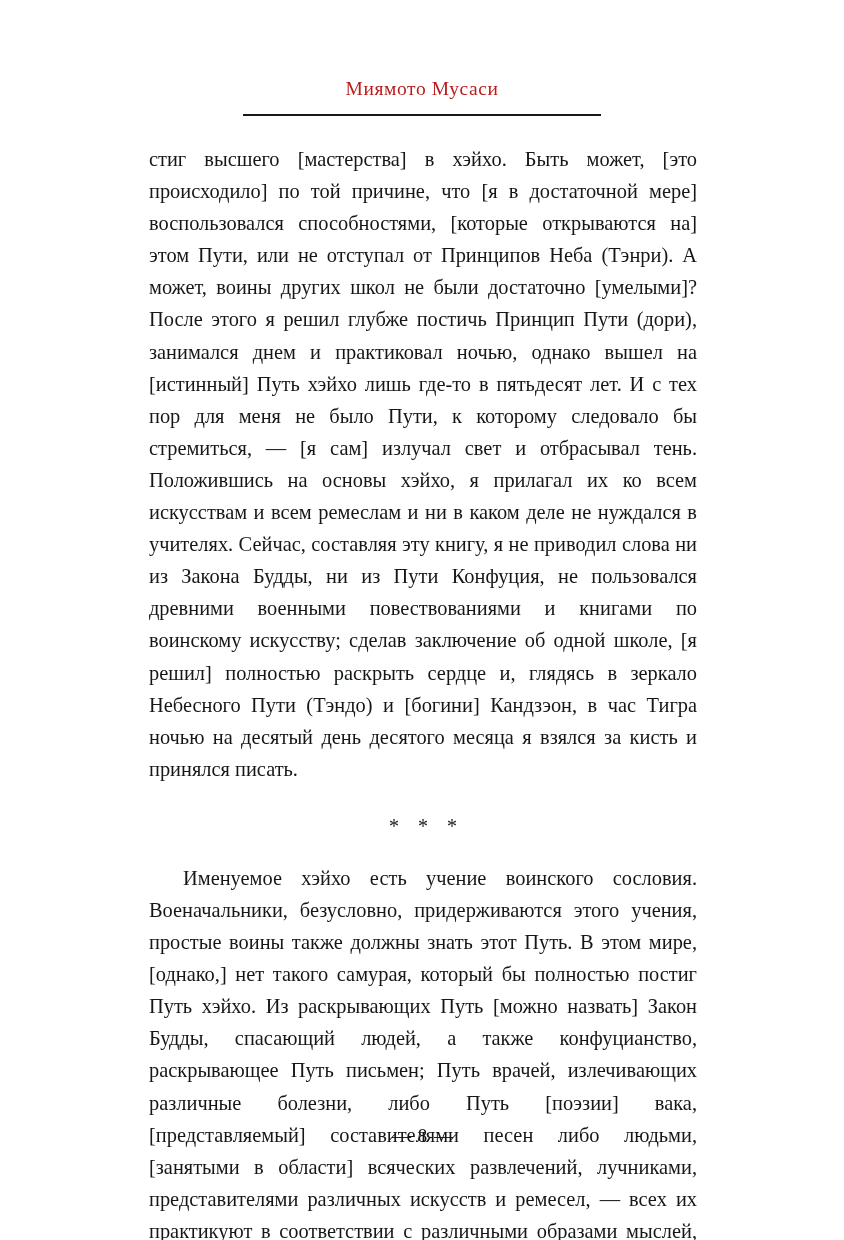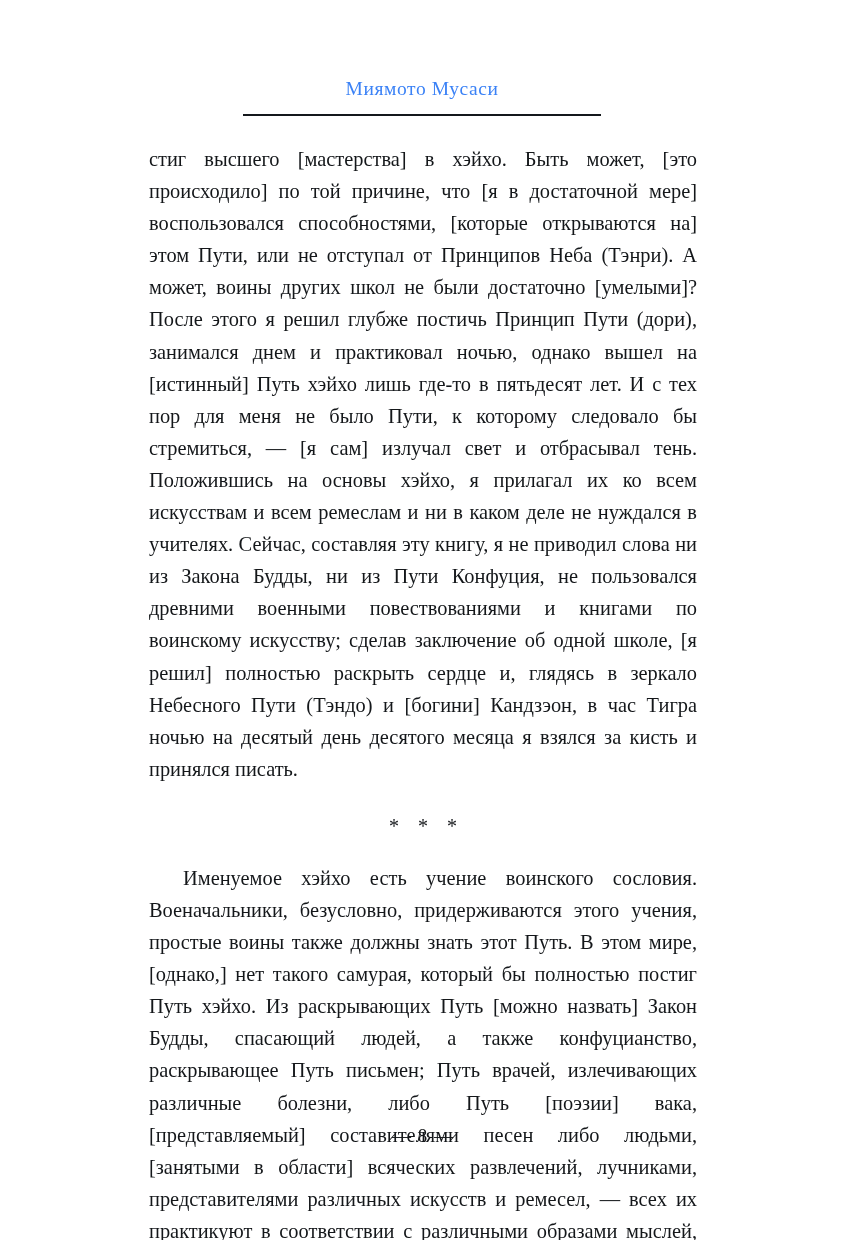--- a/index.html
+++ b/index.html
@@ -24,21 +24,21 @@
   .header {
     position: absolute;
     top: 78px;
     left: 142px;
     width: 560px;
     text-align: center;
   }
   .running-head {
     font-size: 19.5px;
     letter-spacing: 0.6px;
-    color: #3b82f6;
+    color: #b91c1c;
     font-family: "Liberation Serif", serif;
   }
   .header-rule {
     margin: 14px auto 0 auto;
     width: 358px;
     height: 1.6px;
     background: #14181c;
   }
   .content {
     position: absolute;

